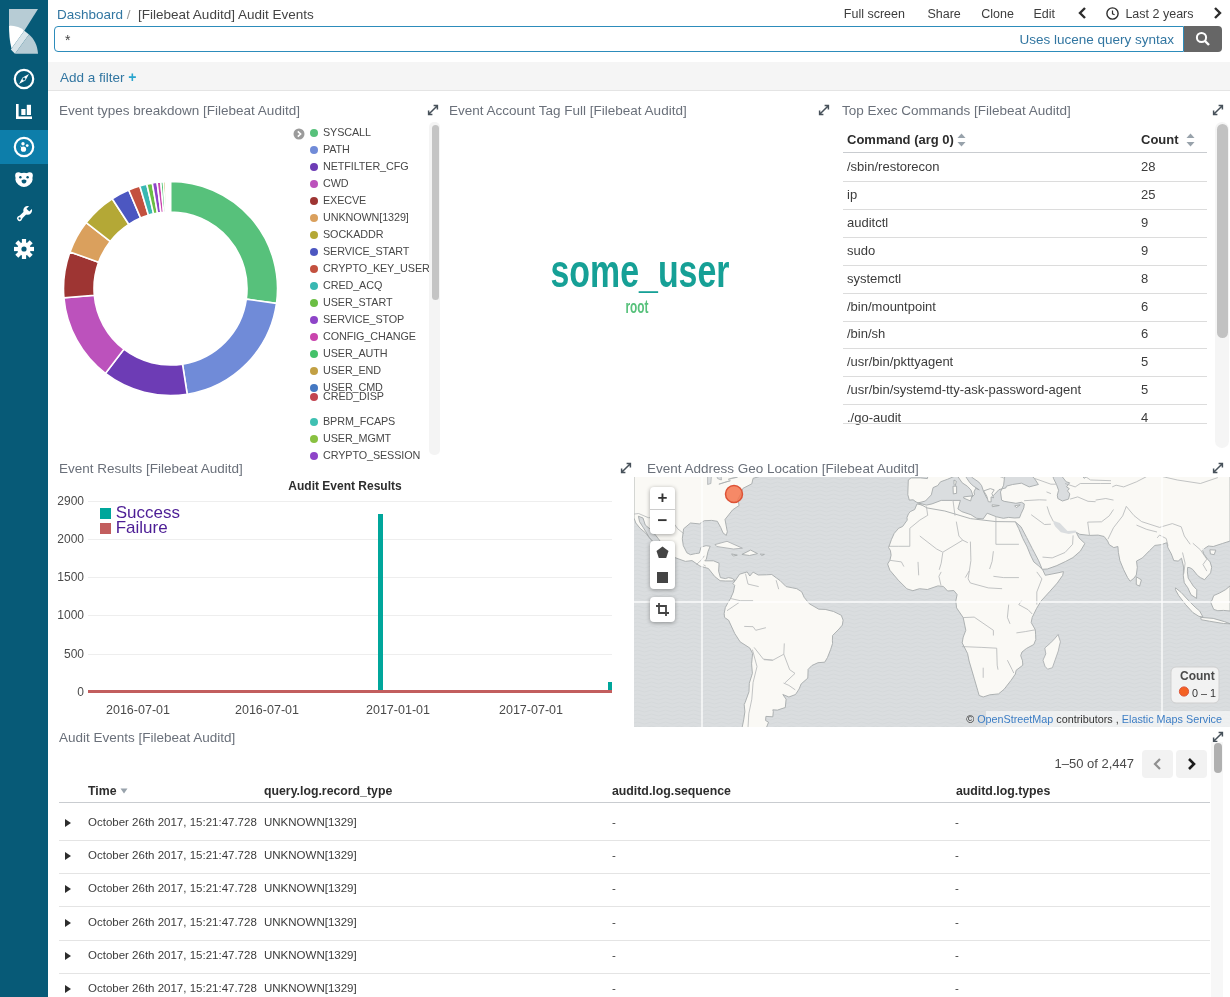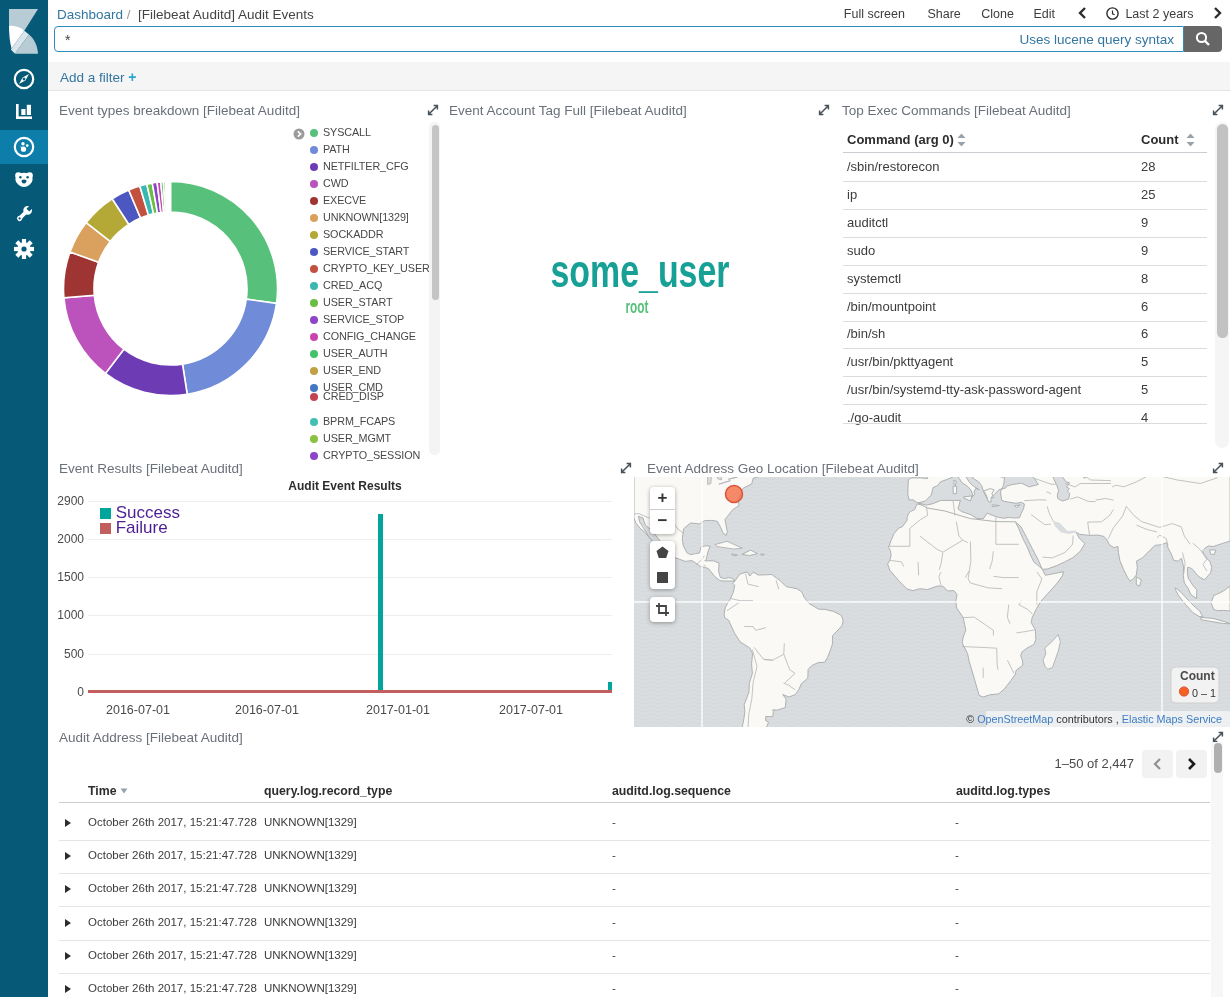--- a/index.html
+++ b/index.html
@@ -147,21 +147,21 @@
       <path d="M2.2,9.8 L9.8,2.2 M6.6,1.6 L10.4,1.6 L10.4,5.4 M5.4,10.4 L1.6,10.4 L1.6,6.6" stroke="#47515a" stroke-width="1.5" fill="none"></path>
     </svg>
 <div class="ptitle" style="left:59px;top:461px">Event Results [Filebeat Auditd]</div>
 <svg style="position:absolute;left:620px;top:462px" width="12" height="12" viewBox="0 0 12 12">
       <path d="M2.2,9.8 L9.8,2.2 M6.6,1.6 L10.4,1.6 L10.4,5.4 M5.4,10.4 L1.6,10.4 L1.6,6.6" stroke="#47515a" stroke-width="1.5" fill="none"></path>
     </svg>
 <div class="ptitle" style="left:647px;top:461px">Event Address Geo Location [Filebeat Auditd]</div>
 <svg style="position:absolute;left:1212px;top:462px" width="12" height="12" viewBox="0 0 12 12">
       <path d="M2.2,9.8 L9.8,2.2 M6.6,1.6 L10.4,1.6 L10.4,5.4 M5.4,10.4 L1.6,10.4 L1.6,6.6" stroke="#47515a" stroke-width="1.5" fill="none"></path>
     </svg>
-<div class="ptitle" style="left:59px;top:730px">Audit Address [Filebeat Auditd]</div>
+<div class="ptitle" style="left:59px;top:730px">Audit Events [Filebeat Auditd]</div>
 <svg style="position:absolute;left:1212px;top:731px" width="12" height="12" viewBox="0 0 12 12">
       <path d="M2.2,9.8 L9.8,2.2 M6.6,1.6 L10.4,1.6 L10.4,5.4 M5.4,10.4 L1.6,10.4 L1.6,6.6" stroke="#47515a" stroke-width="1.5" fill="none"></path>
     </svg>
 <svg class="abs" style="left:0;top:0" width="450" height="460" viewBox="0 0 450 460">
       <path d="M170.5,181.5 A107,107 0 0 1 276.5,303.4 L246.3,299.1 A76.5,76.5 0 0 0 170.5,212.0 Z" fill="#57c17b" stroke="#fff" stroke-width="1.6"></path>
 <path d="M276.5,303.4 A107,107 0 0 1 187.2,394.2 L182.5,364.1 A76.5,76.5 0 0 0 246.3,299.1 Z" fill="#708bd8" stroke="#fff" stroke-width="1.6"></path>
 <path d="M187.2,394.2 A107,107 0 0 1 105.4,373.4 L123.9,349.2 A76.5,76.5 0 0 0 182.5,364.1 Z" fill="#6d3cb5" stroke="#fff" stroke-width="1.6"></path>
 <path d="M105.4,373.4 A107,107 0 0 1 63.9,297.8 L94.3,295.2 A76.5,76.5 0 0 0 123.9,349.2 Z" fill="#bc52bc" stroke="#fff" stroke-width="1.6"></path>
 <path d="M63.9,297.8 A107,107 0 0 1 70.0,251.9 L98.6,262.3 A76.5,76.5 0 0 0 94.3,295.2 Z" fill="#9e3533" stroke="#fff" stroke-width="1.6"></path>
 <path d="M70.0,251.9 A107,107 0 0 1 86.2,222.6 L110.2,241.4 A76.5,76.5 0 0 0 98.6,262.3 Z" fill="#daa05d" stroke="#fff" stroke-width="1.6"></path>

